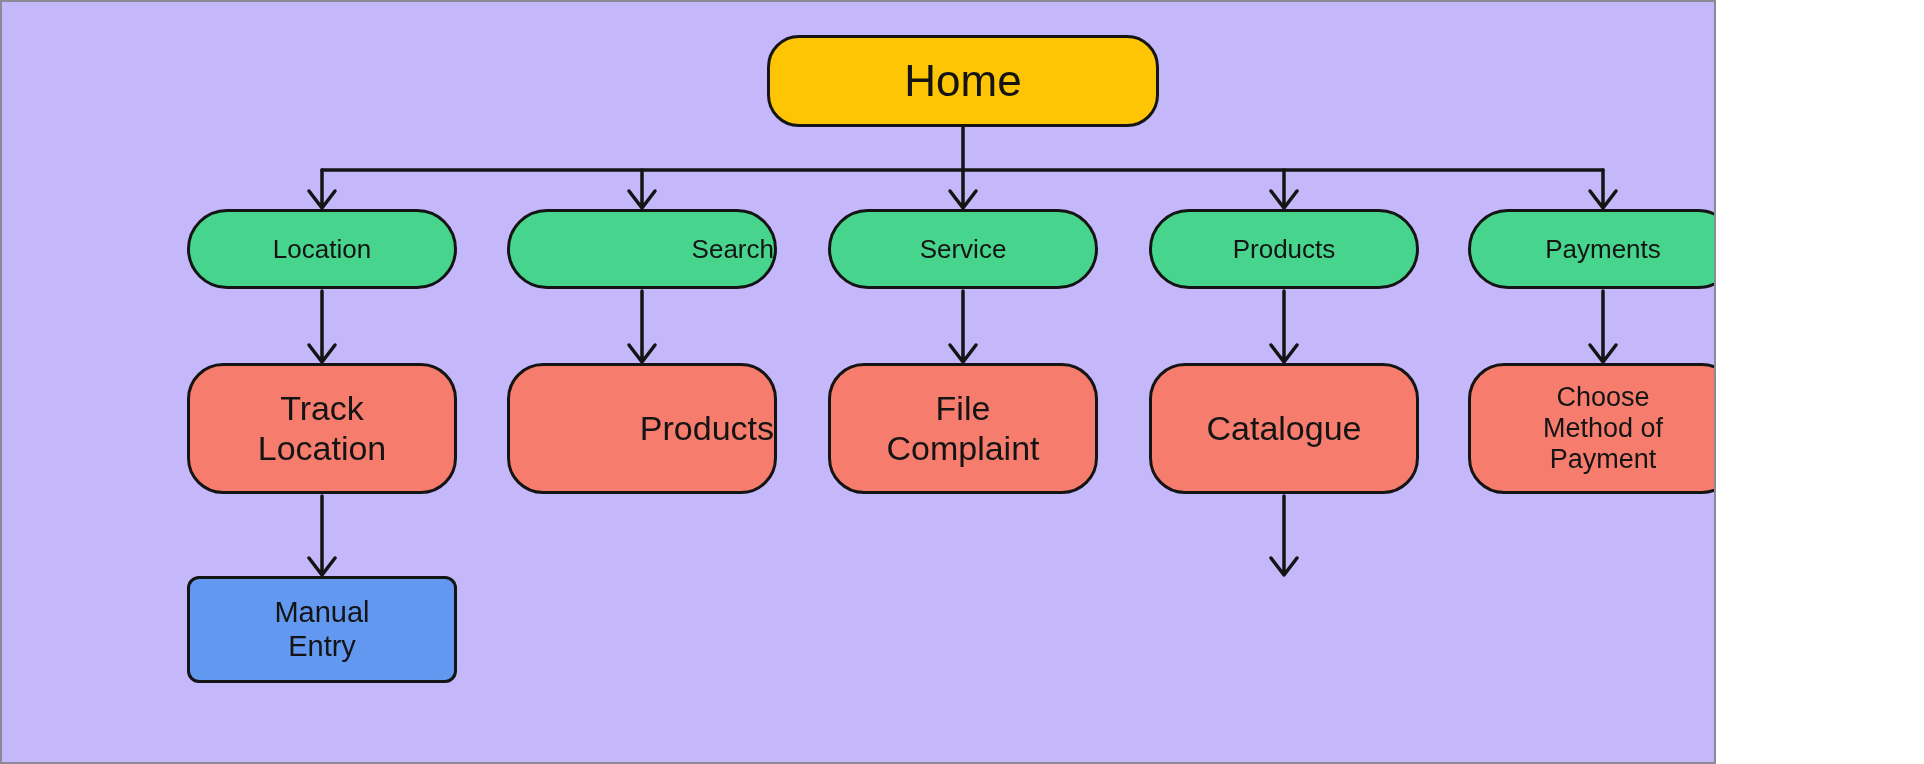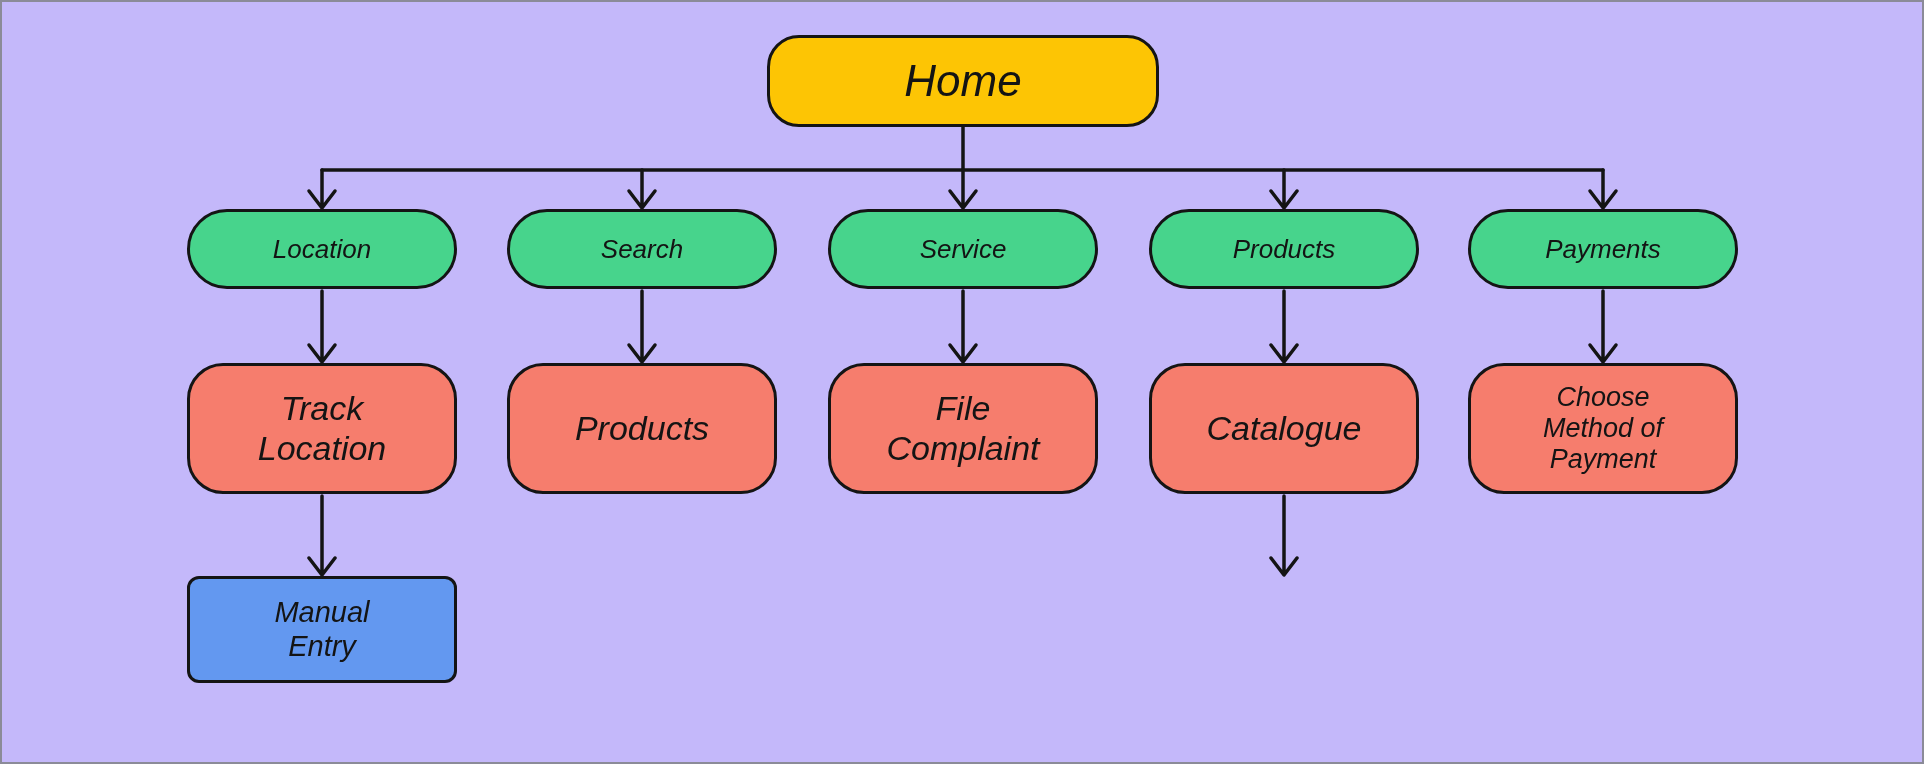--- a/index.html
+++ b/index.html
@@ -3,27 +3,26 @@
 <meta charset="utf-8">
 <style>
   html, body {
     margin: 0;
     padding: 0;
     background: #ffffff;
     font-family: "Liberation Sans", "DejaVu Sans", sans-serif;
   }
   .stage {
     position: relative;
-    width: 1924px;
+    width: 1716px;
     height: 764px;
     box-sizing: border-box;
     background: var(--background, #c4b8fa);
     border: 2px solid var(--frame, #8b8b98);
     overflow: hidden;
-    font-style: italic;
   }
   svg.edges {
     position: absolute;
     left: 0;
     top: 0;
     width: 1924px;
     height: 764px;
     pointer-events: none;
   }
   svg.edges path {
@@ -69,21 +68,21 @@
     font-size: 34px;
   }
   .lvl3 {
     top: 574px;
     width: 270px; height: 107px;
     border-radius: 12px;
     background: var(--level3, #6398f0);
     font-size: 29px;
   }
   #node-location, #node-track-location, #node-manual-entry { left: 185px; }
-  #node-search,   #node-search-products                    { left: 505px; }
+  #node-search,   #node-search-products                    { left: 505px; justify-content: flex-end; }
   #node-service,  #node-file-complaint                     { left: 826px; }
   #node-products, #node-catalogue, #node-add-product-to-cart { left: 1147px; }
   #node-payments, #node-choose-payment-method              { left: 1466px; }
 
   #node-track-location span        { max-width: 160px; }
   #node-file-complaint span        { max-width: 190px; }
   #node-choose-payment-method      { font-size: 27px; }
   #node-choose-payment-method span { max-width: 160px; }
   #node-manual-entry span          { max-width: 130px; }
   #node-add-product-to-cart span   { max-width: 185px; }

